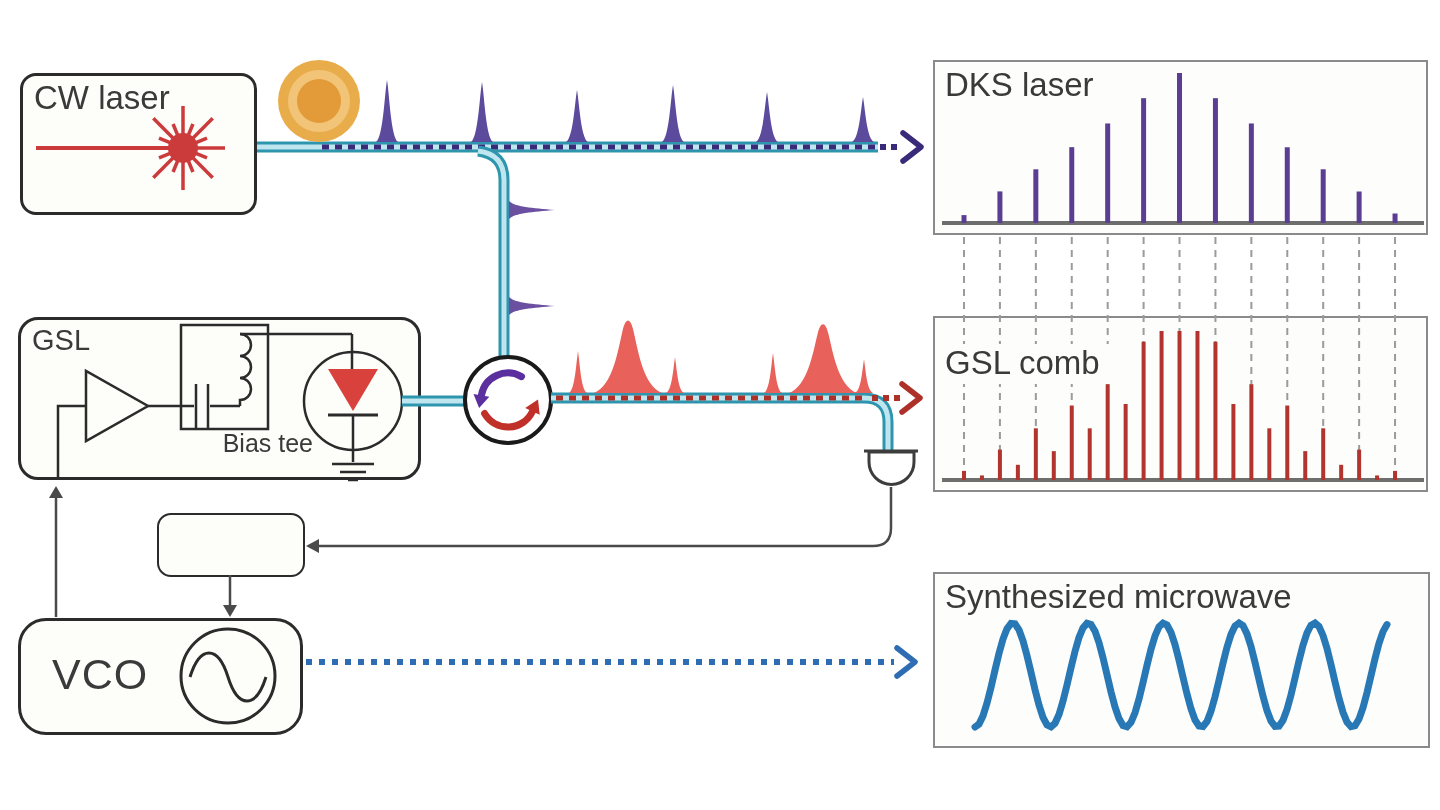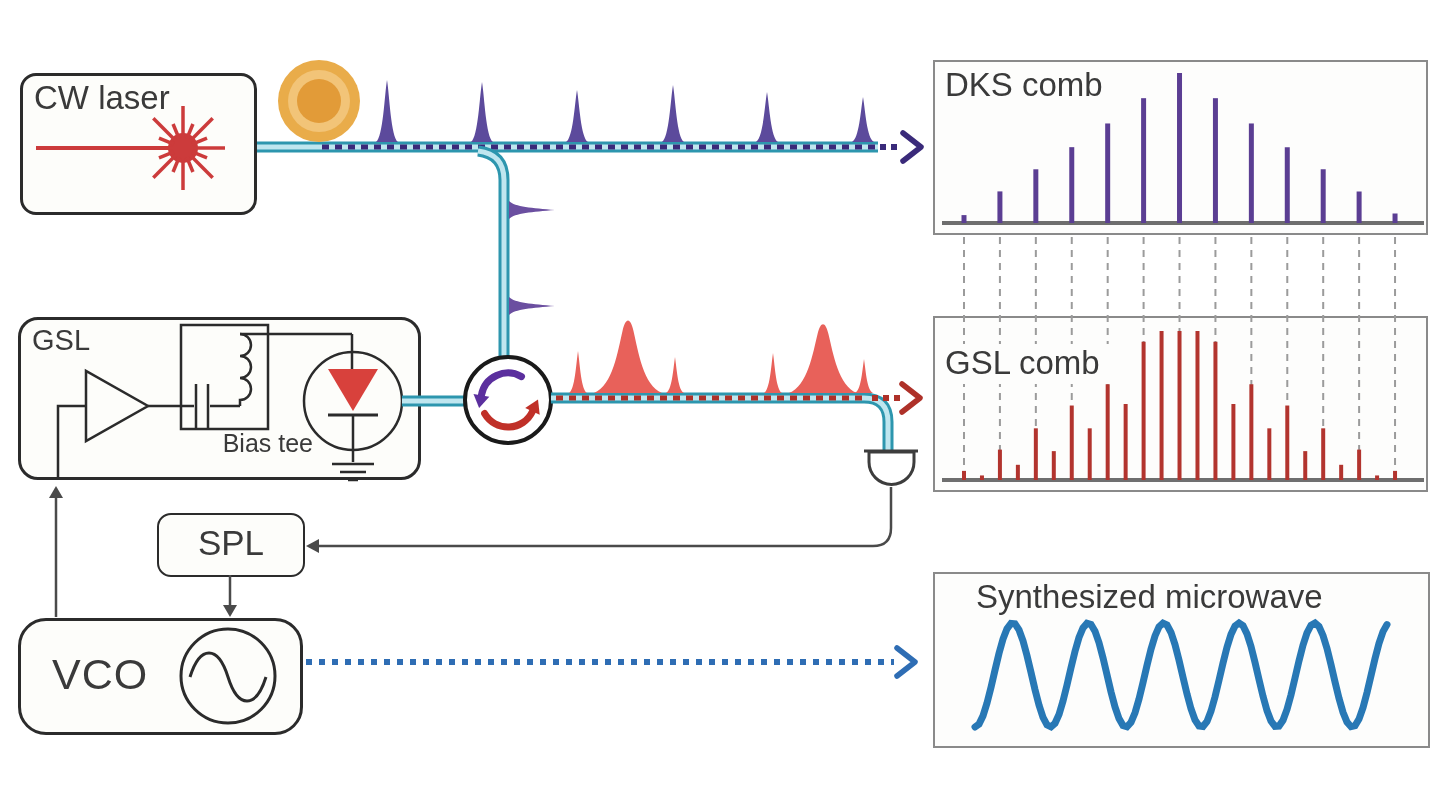--- a/index.html
+++ b/index.html
@@ -215,19 +215,18 @@
         <path d="M 764 393 C 769.85 389.8 771.02 367 773 353 C 774.98 367 776.15 389.8 782 393 Z" fill="#E8615A"></path>
         <path d="M 855 393 C 860.85 390.28 862.02 373 864 359 C 865.98 373 867.15 390.28 873 393 Z" fill="#E8615A"></path>
         <path d="M 594 393 C 612.7 385.4 617.8 351.2 622.56 330.68 C 625.62 317 630.38 317 633.44 330.68 C 638.2 351.2 643.3 385.4 662 393 Z" fill="#E8615A"></path>
         <path d="M 789 393 C 807.7 385.8 812.8 353.4 817.56 333.96 C 820.62 321 825.38 321 828.44 333.96 C 833.2 353.4 838.3 385.8 857 393 Z" fill="#E8615A"></path>
       </g>
   </svg>
 
   <div class="lbl" style="left:34px;top:79px;font-size:33px;">CW laser</div>
   <div class="lbl" style="left:32px;top:324px;font-size:29px;">GSL</div>
   <div class="lbl" style="left:173px;top:429px;width:140px;text-align:right;font-size:25px;">Bias tee</div>
-  <div class="lbl" style="left:157px;top:513px;width:148px;height:64px;line-height:60px;text-align:center;font-size:35px;">SPL</div>
   <div class="lbl" style="left:52px;top:618px;height:151px;line-height:113px;font-size:43px;letter-spacing:1px;">VCO</div>
 
-  <div class="ptitle" style="left:945px;top:66px;">DKS comb</div>
+  <div class="ptitle" style="left:945px;top:66px;">DKS laser</div>
   <div class="ptitle patch" style="left:943px;top:321px;margin-top:23px;">GSL comb</div>
-  <div class="ptitle" style="left:976px;top:578px;">Synthesized microwave</div>
+  <div class="ptitle" style="left:945px;top:578px;">Synthesized microwave</div>
 </div>
 
 </body></html>

